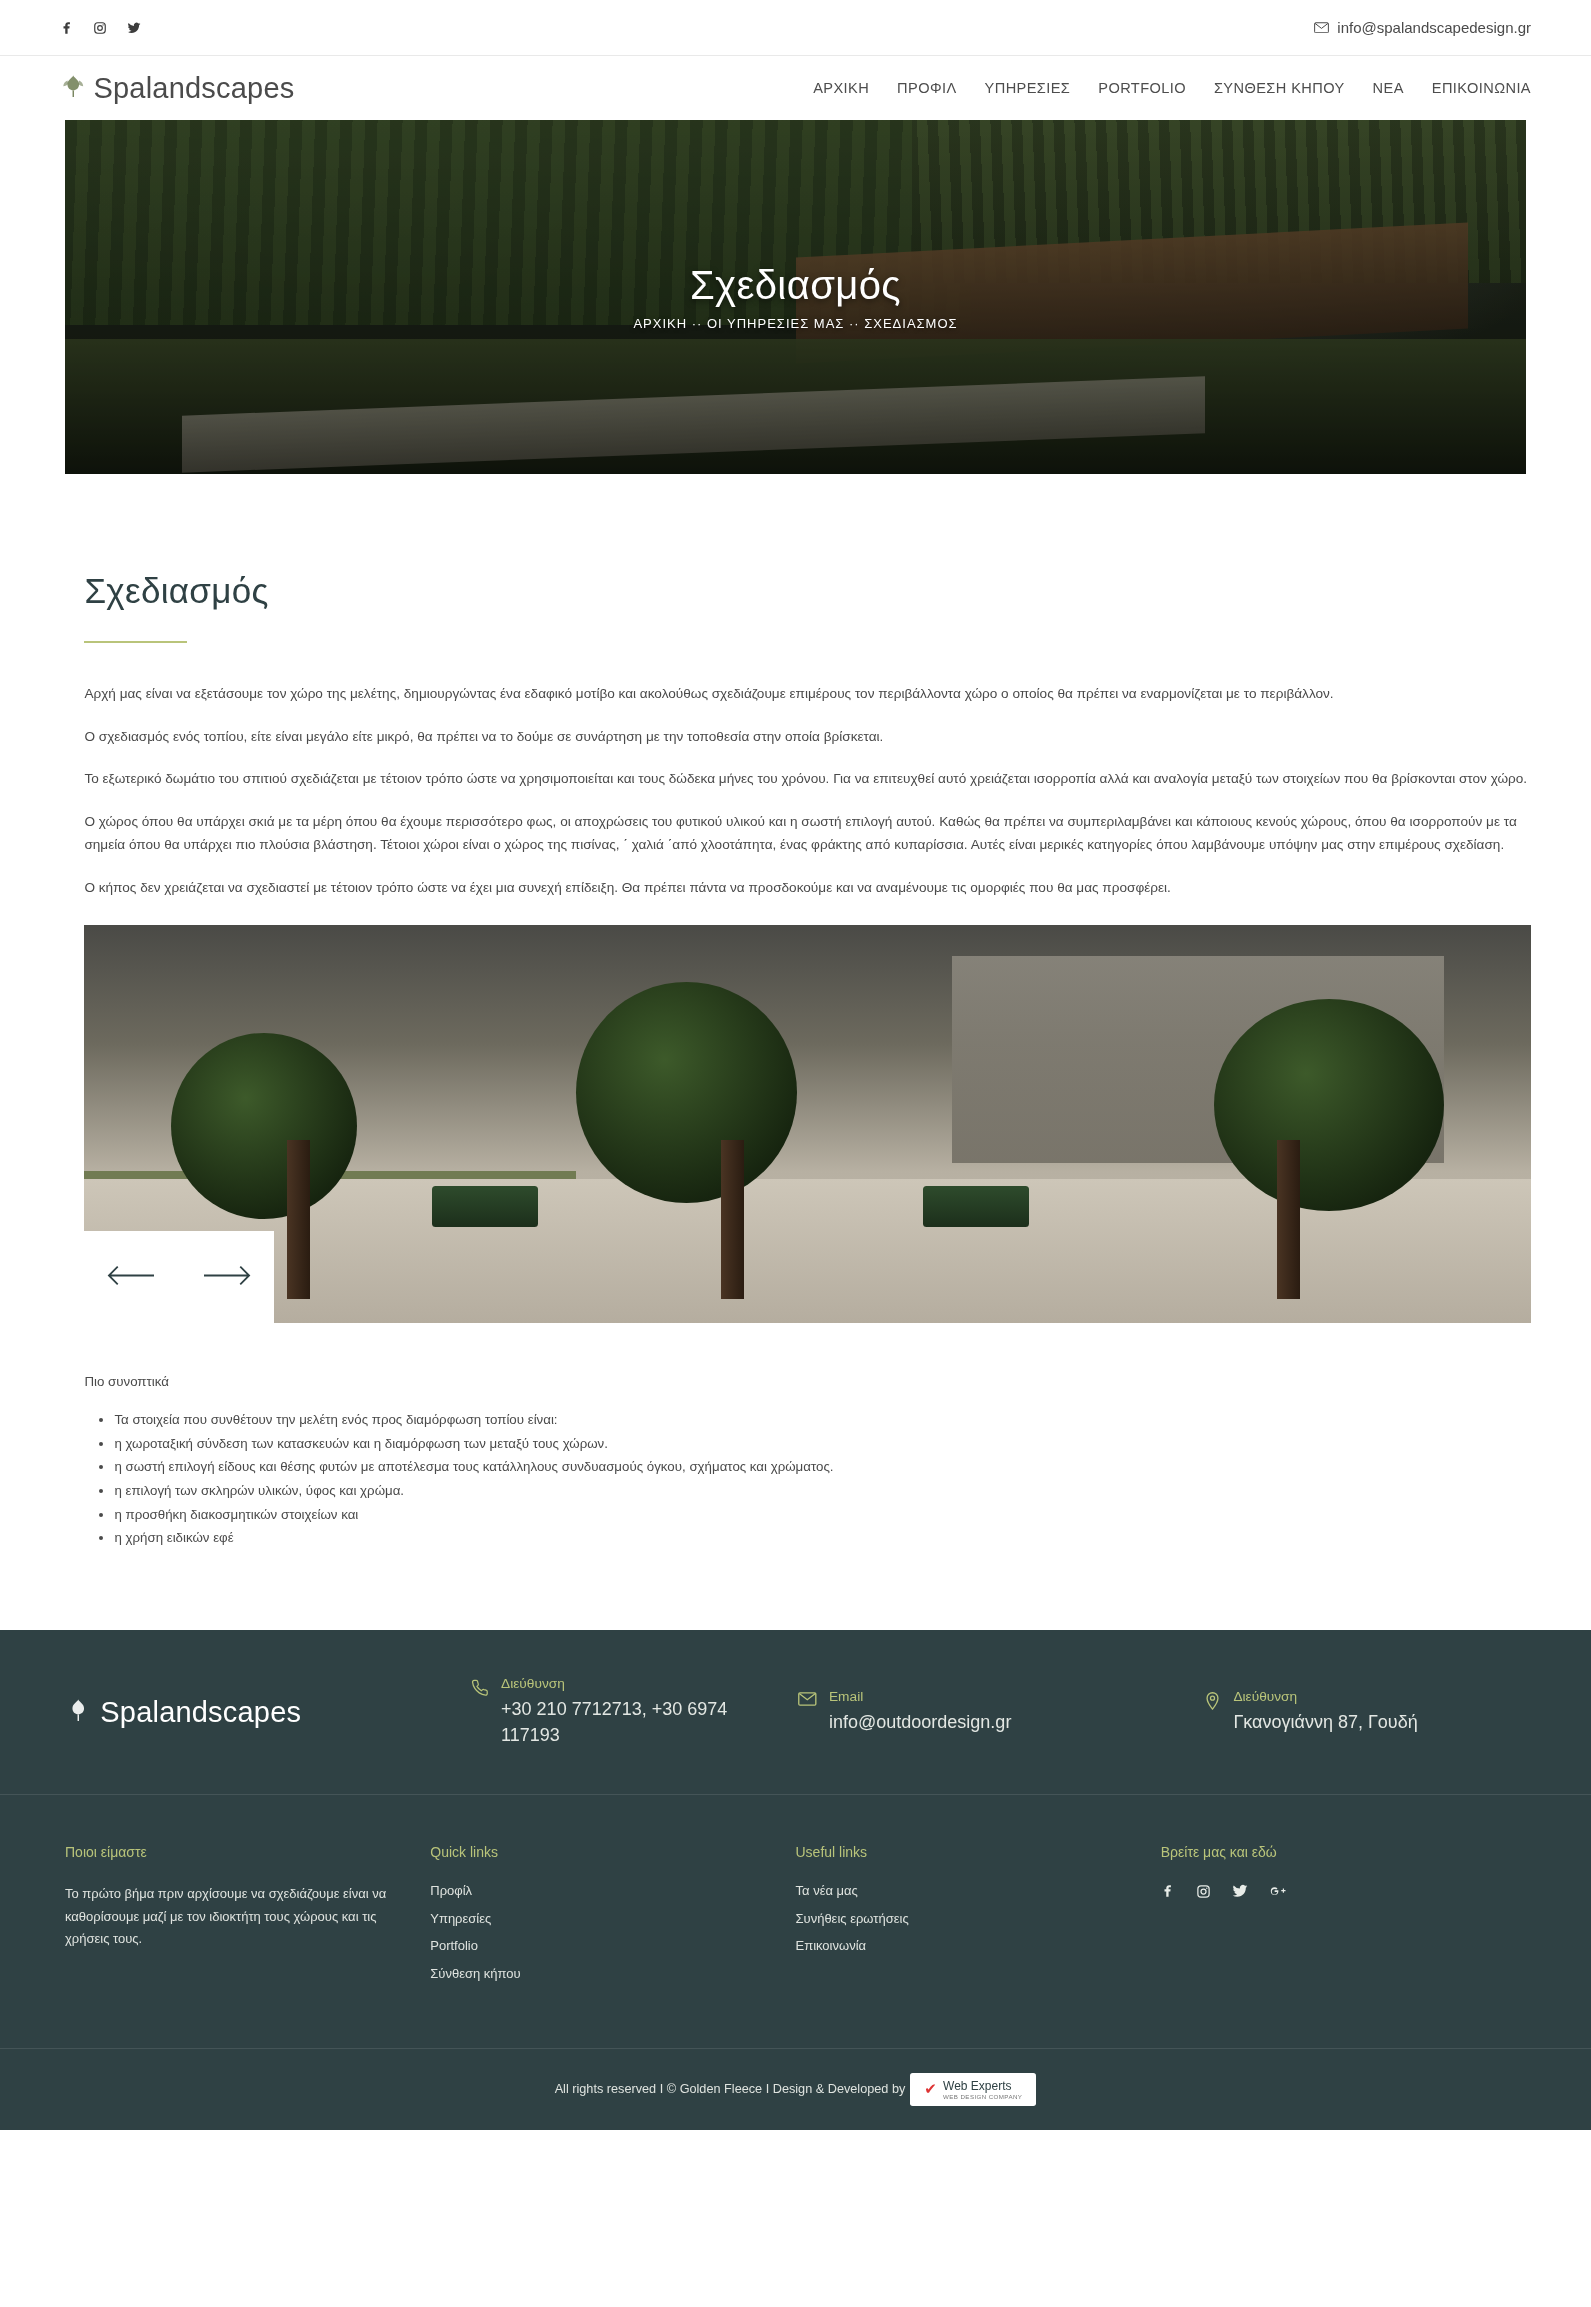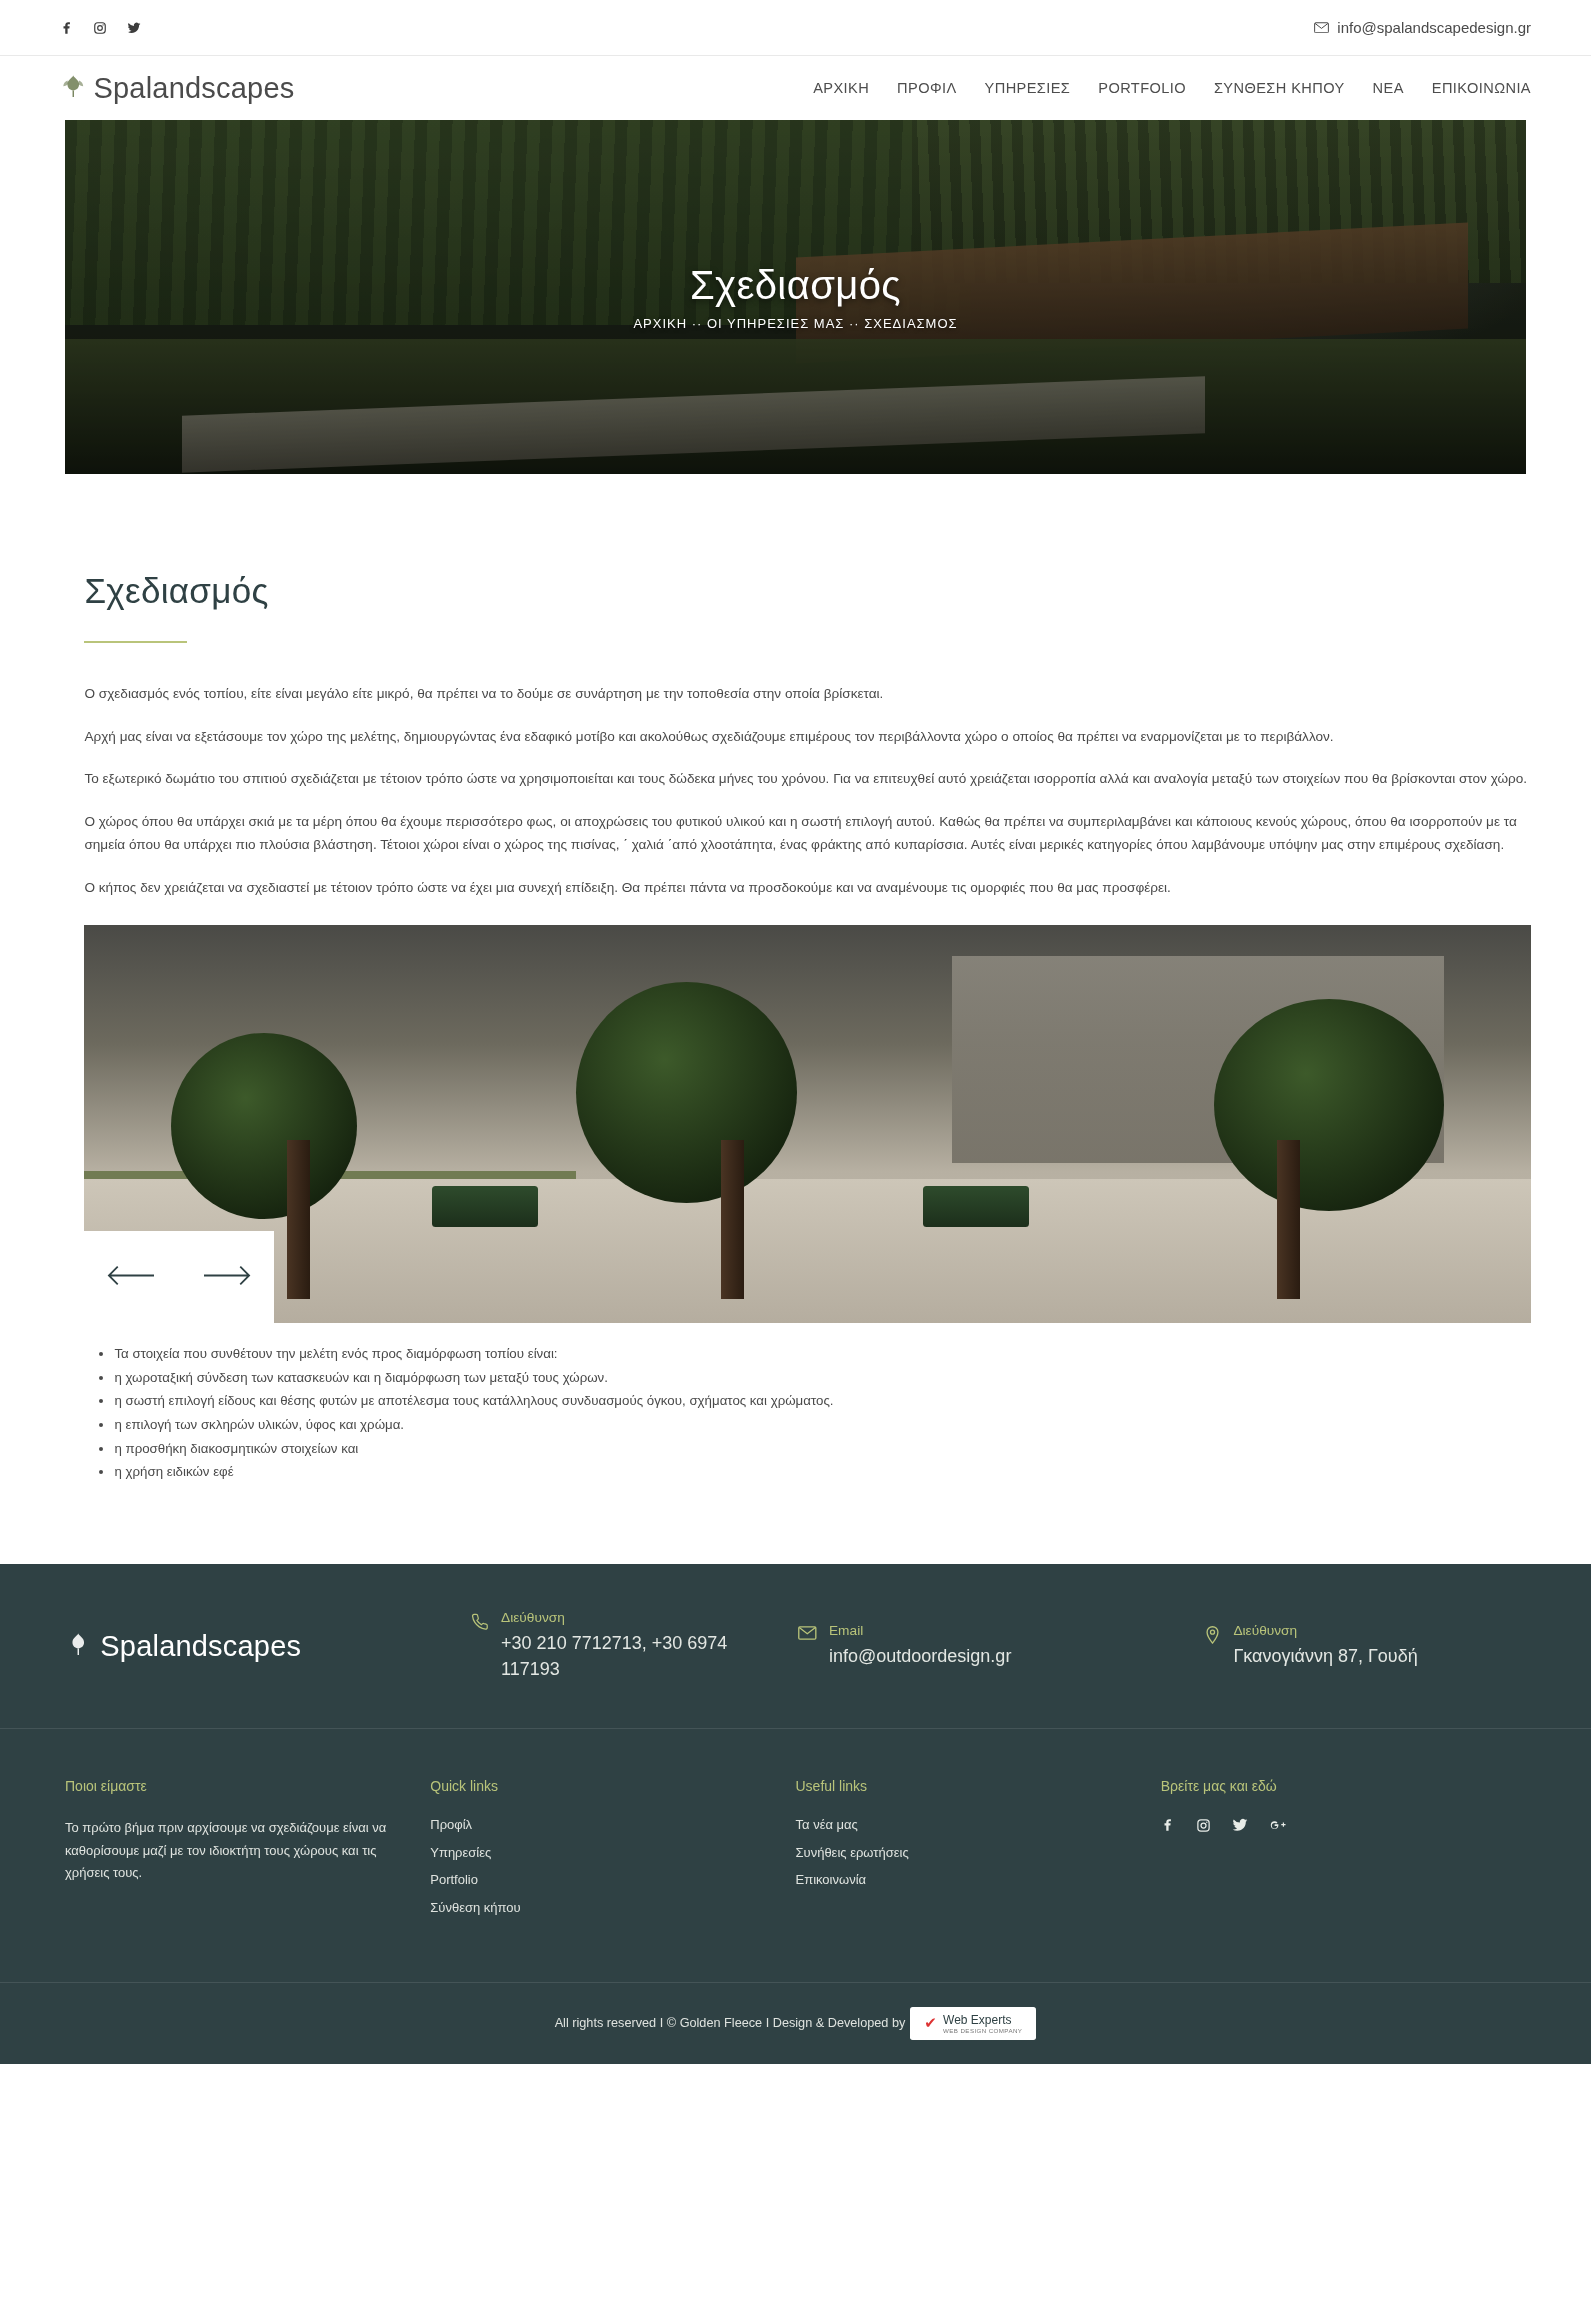--- a/index.html
+++ b/index.html
@@ -280,22 +280,22 @@
   </div>
 </div>
 
 <div class="main">
 
 
   <div class="content">
     <h1 class="page-title">Σχεδιασμός</h1>
     <div class="rule"></div>
 
+    <p>Αρχή μας είναι να εξετάσουμε τον χώρο της μελέτης, δημιουργώντας ένα εδαφικό μοτίβο και ακολούθως σχεδιάζουμε επιμέρους τον περιβάλλοντα χώρο ο οποίος θα πρέπει να εναρμονίζεται με το περιβάλλον.</p>
     <p>Ο σχεδιασμός ενός τοπίου, είτε είναι μεγάλο είτε μικρό, θα πρέπει να το δούμε σε συνάρτηση με την τοποθεσία στην οποία βρίσκεται.</p>
-    <p>Αρχή μας είναι να εξετάσουμε τον χώρο της μελέτης, δημιουργώντας ένα εδαφικό μοτίβο και ακολούθως σχεδιάζουμε επιμέρους τον περιβάλλοντα χώρο ο οποίος θα πρέπει να εναρμονίζεται με το περιβάλλον.</p>
     <p>Το εξωτερικό δωμάτιο του σπιτιού σχεδιάζεται με τέτοιον τρόπο ώστε να χρησιμοποιείται και τους δώδεκα μήνες του χρόνου. Για να επιτευχθεί αυτό χρειάζεται ισορροπία αλλά και αναλογία μεταξύ των στοιχείων που θα βρίσκονται στον χώρο.</p>
     <p>Ο χώρος όπου θα υπάρχει σκιά με τα μέρη όπου θα έχουμε περισσότερο φως, οι αποχρώσεις του φυτικού υλικού και η σωστή επιλογή αυτού. Καθώς θα πρέπει να συμπεριλαμβάνει και κάποιους κενούς χώρους, όπου θα ισορροπούν με τα σημεία όπου θα υπάρχει πιο πλούσια βλάστηση. Τέτοιοι  χώροι είναι ο χώρος της πισίνας, ΄ χαλιά ΄από χλοοτάπητα, ένας φράκτης από κυπαρίσσια.  Αυτές είναι μερικές κατηγορίες όπου λαμβάνουμε υπόψην μας στην επιμέρους σχεδίαση.</p>
     <p>Ο κήπος δεν χρειάζεται να σχεδιαστεί με τέτοιον τρόπο ώστε να έχει μια συνεχή επίδειξη. Θα πρέπει πάντα να προσδοκούμε και να αναμένουμε τις ομορφιές που θα μας προσφέρει.</p>
 
     <div class="slider">
       <div class="sl-sky"></div>
       <div class="sl-building"></div>
       <div class="sl-lawn"></div>
       <div class="sl-ground"></div>
       <div class="tree" style="left:6%;bottom:26%;"></div>
@@ -313,20 +313,21 @@
             </svg>
         </span>
         <span class="arrow">
           <svg width="48" height="23" viewBox="0 0 54 26" fill="none" stroke="#2f4144" stroke-width="2">
               <path d="M1 13h51M42 3l10 10-10 10"></path>
             </svg>
         </span>
       </div>
     </div>
 
+    <div class="sub-note">Πιο συνοπτικά</div>
     <ul class="bullets">
       <li>Τα στοιχεία που συνθέτουν την μελέτη ενός προς διαμόρφωση τοπίου είναι:</li>
       <li>η χωροταξική σύνδεση των κατασκευών και η διαμόρφωση των μεταξύ τους χώρων.</li>
       <li>η σωστή επιλογή είδους και θέσης  φυτών με αποτέλεσμα τους   κατάλληλους συνδυασμούς  όγκου,  σχήματος και χρώματος.</li>
       <li>η επιλογή των σκληρών υλικών, ύφος και χρώμα.</li>
       <li>η προσθήκη διακοσμητικών στοιχείων και</li>
       <li>η χρήση  ειδικών εφέ</li>
     </ul>
   </div>
 </div>

